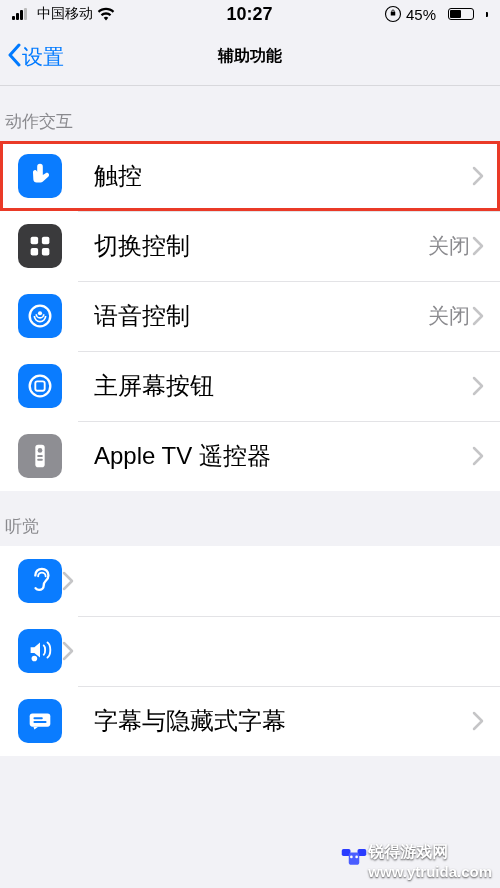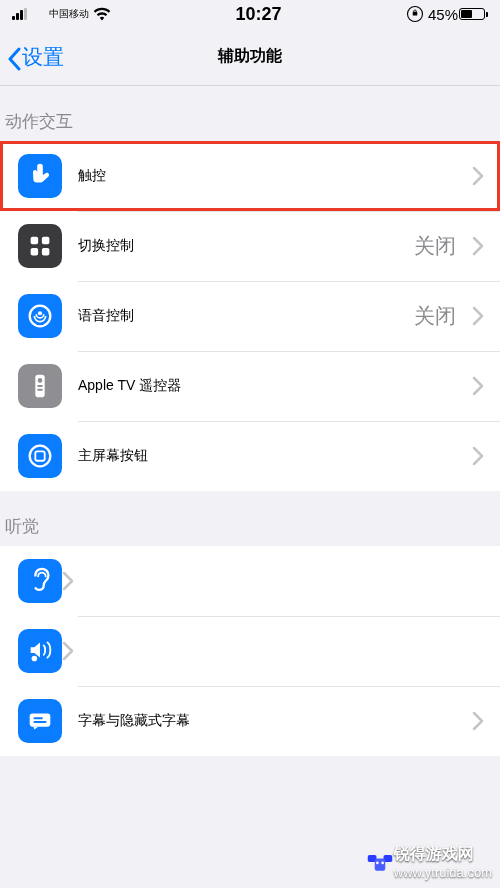--- a/index.html
+++ b/index.html
@@ -22,39 +22,39 @@
   background: #f2f2f6;
 }
 .status-left, .status-right { display: flex; align-items: center; gap: 4px; }
 .status-center { font-weight: 700; font-size: 18px; }
 .signal { display: flex; align-items: flex-end; gap: 1px; height: 12px; }
 .signal span { width: 3px; background: #000; border-radius: 1px; }
 .signal span:nth-child(1) { height: 4px; }
 .signal span:nth-child(2) { height: 7px; }
 .signal span:nth-child(3) { height: 10px; }
 .signal span:nth-child(4) { height: 12px; background: #bbb; }
-.carrier { font-size: 10px; margin-left: 18px; font-family: Liberation Mono, monospace; }
+.carrier { font-size: 14px; margin-left: 6px; font-family: Liberation Mono, monospace; }
 .wifi-icon { width: 18px; height: 14px; }
 .orient-lock { width: 18px; height: 18px; }
-.battery { display: flex; align-items: center; gap: 1px; font-size: 15px; }
+.battery { display: flex; align-items: center; gap: 12px; font-size: 15px; }
 .batt-body { width: 26px; height: 12px; border: 1.5px solid #000; border-radius: 3px; position: relative; }
 .batt-fill { position: absolute; left: 1px; top: 1px; bottom: 1px; width: 45%; background: #000; border-radius: 1px; }
 .batt-tip { width: 2px; height: 5px; background: #000; border-radius: 0 1px 1px 0; }
 
 .nav-bar {
   height: 58px;
   display: flex;
   align-items: center;
   background: #f2f2f6;
   position: relative;
   border-bottom: 1px solid #d8d8dc;
 }
 .back-btn {
   display: flex;
-  align-items: flex-end;
+  align-items: flex-start;
   color: #007aff;
   font-size: 21px;
   padding-left: 6px;
   cursor: pointer;
 }
 .back-chev { width: 16px; height: 24px; }
 .nav-title {
   position: absolute;
   left: 0; right: 0;
   text-align: center;
@@ -90,52 +90,51 @@
 .row .ico {
   width: 44px;
   height: 44px;
   border-radius: 10px;
   display: flex;
   align-items: center;
   justify-content: center;
   flex-shrink: 0;
 }
 .row .label {
-  margin-left: 16px;
-  font-size: 14px;
+  margin-left: 32px;
+  font-size: 24px;
   color: #000;
   flex: 1;
 }
 .row .value {
   font-size: 21px;
   color: #8a8a8e;
-  margin-right: 16px;
+  margin-right: 2px;
 }
 .row .chev {
   width: 12px;
   height: 20px;
   margin-right: 16px;
 }
 .row.highlight {
   outline: 3px solid #ea3a27;
   outline-offset: -3px;
 }
 
 .watermark {
   position: absolute;
   right: 8px;
   bottom: 8px;
   display: flex;
-  align-items: center;
   color: #fff;
   font-weight: 700;
   font-size: 16px;
   text-shadow: 0 1px 2px rgba(0,0,0,.7);
 }
-.wm-url { font-size: 13px; font-weight: 400; }
+.wm-url { font-size: 15px; font-weight: 700; }
 
 .ico svg { width: 30px; height: 30px; fill: #fff; }
 .ico.blue { background: #0a7cff; }
 .ico.dark { background: #3a3a3c; }
 .ico.gray { background: #8e8e93; }
 </style>
 </head>
 <body>
 
 <div class="status-bar">
@@ -218,42 +217,42 @@
         </svg>
     </span>
     <span class="label">语音控制</span>
     <span class="value">关闭</span>
     <svg class="chev" viewBox="0 0 12 20">
         <path d="M2 2l8 8-8 8" stroke="#c5c5c7" stroke-width="2.5" fill="none" stroke-linecap="round" stroke-linejoin="round"></path>
       </svg>
   </div>
 
   <div class="row">
+    <span class="ico blue">
+      <svg viewBox="0 0 32 32">
+          <circle cx="16" cy="16" r="11" fill="none" stroke="#fff" stroke-width="2.5"></circle>
+          <rect x="11" y="11" width="10" height="10" rx="2" fill="none" stroke="#fff" stroke-width="2"></rect>
+        </svg>
+    </span>
+    <span class="label">主屏幕按钮</span>
+    <svg class="chev" viewBox="0 0 12 20">
+        <path d="M2 2l8 8-8 8" stroke="#c5c5c7" stroke-width="2.5" fill="none" stroke-linecap="round" stroke-linejoin="round"></path>
+      </svg>
+  </div>
+
+  <div class="row">
     <span class="ico gray">
       <svg viewBox="0 0 32 32">
           <rect x="11" y="4" width="10" height="24" rx="3" fill="#fff"></rect>
           <circle cx="16" cy="10" r="2.5" fill="#8e8e93"></circle>
           <rect x="13" y="15" width="6" height="2" rx="1" fill="#8e8e93"></rect>
           <rect x="13" y="19" width="6" height="2" rx="1" fill="#8e8e93"></rect>
         </svg>
     </span>
     <span class="label">Apple TV 遥控器</span>
-    <svg class="chev" viewBox="0 0 12 20">
-        <path d="M2 2l8 8-8 8" stroke="#c5c5c7" stroke-width="2.5" fill="none" stroke-linecap="round" stroke-linejoin="round"></path>
-      </svg>
-  </div>
-
-  <div class="row">
-    <span class="ico blue">
-      <svg viewBox="0 0 32 32">
-          <circle cx="16" cy="16" r="11" fill="none" stroke="#fff" stroke-width="2.5"></circle>
-          <rect x="11" y="11" width="10" height="10" rx="2" fill="none" stroke="#fff" stroke-width="2"></rect>
-        </svg>
-    </span>
-    <span class="label">主屏幕按钮</span>
     <svg class="chev" viewBox="0 0 12 20">
         <path d="M2 2l8 8-8 8" stroke="#c5c5c7" stroke-width="2.5" fill="none" stroke-linecap="round" stroke-linejoin="round"></path>
       </svg>
   </div>
 
 
 </div>
 
 <div class="section-header">听觉</div>
 

